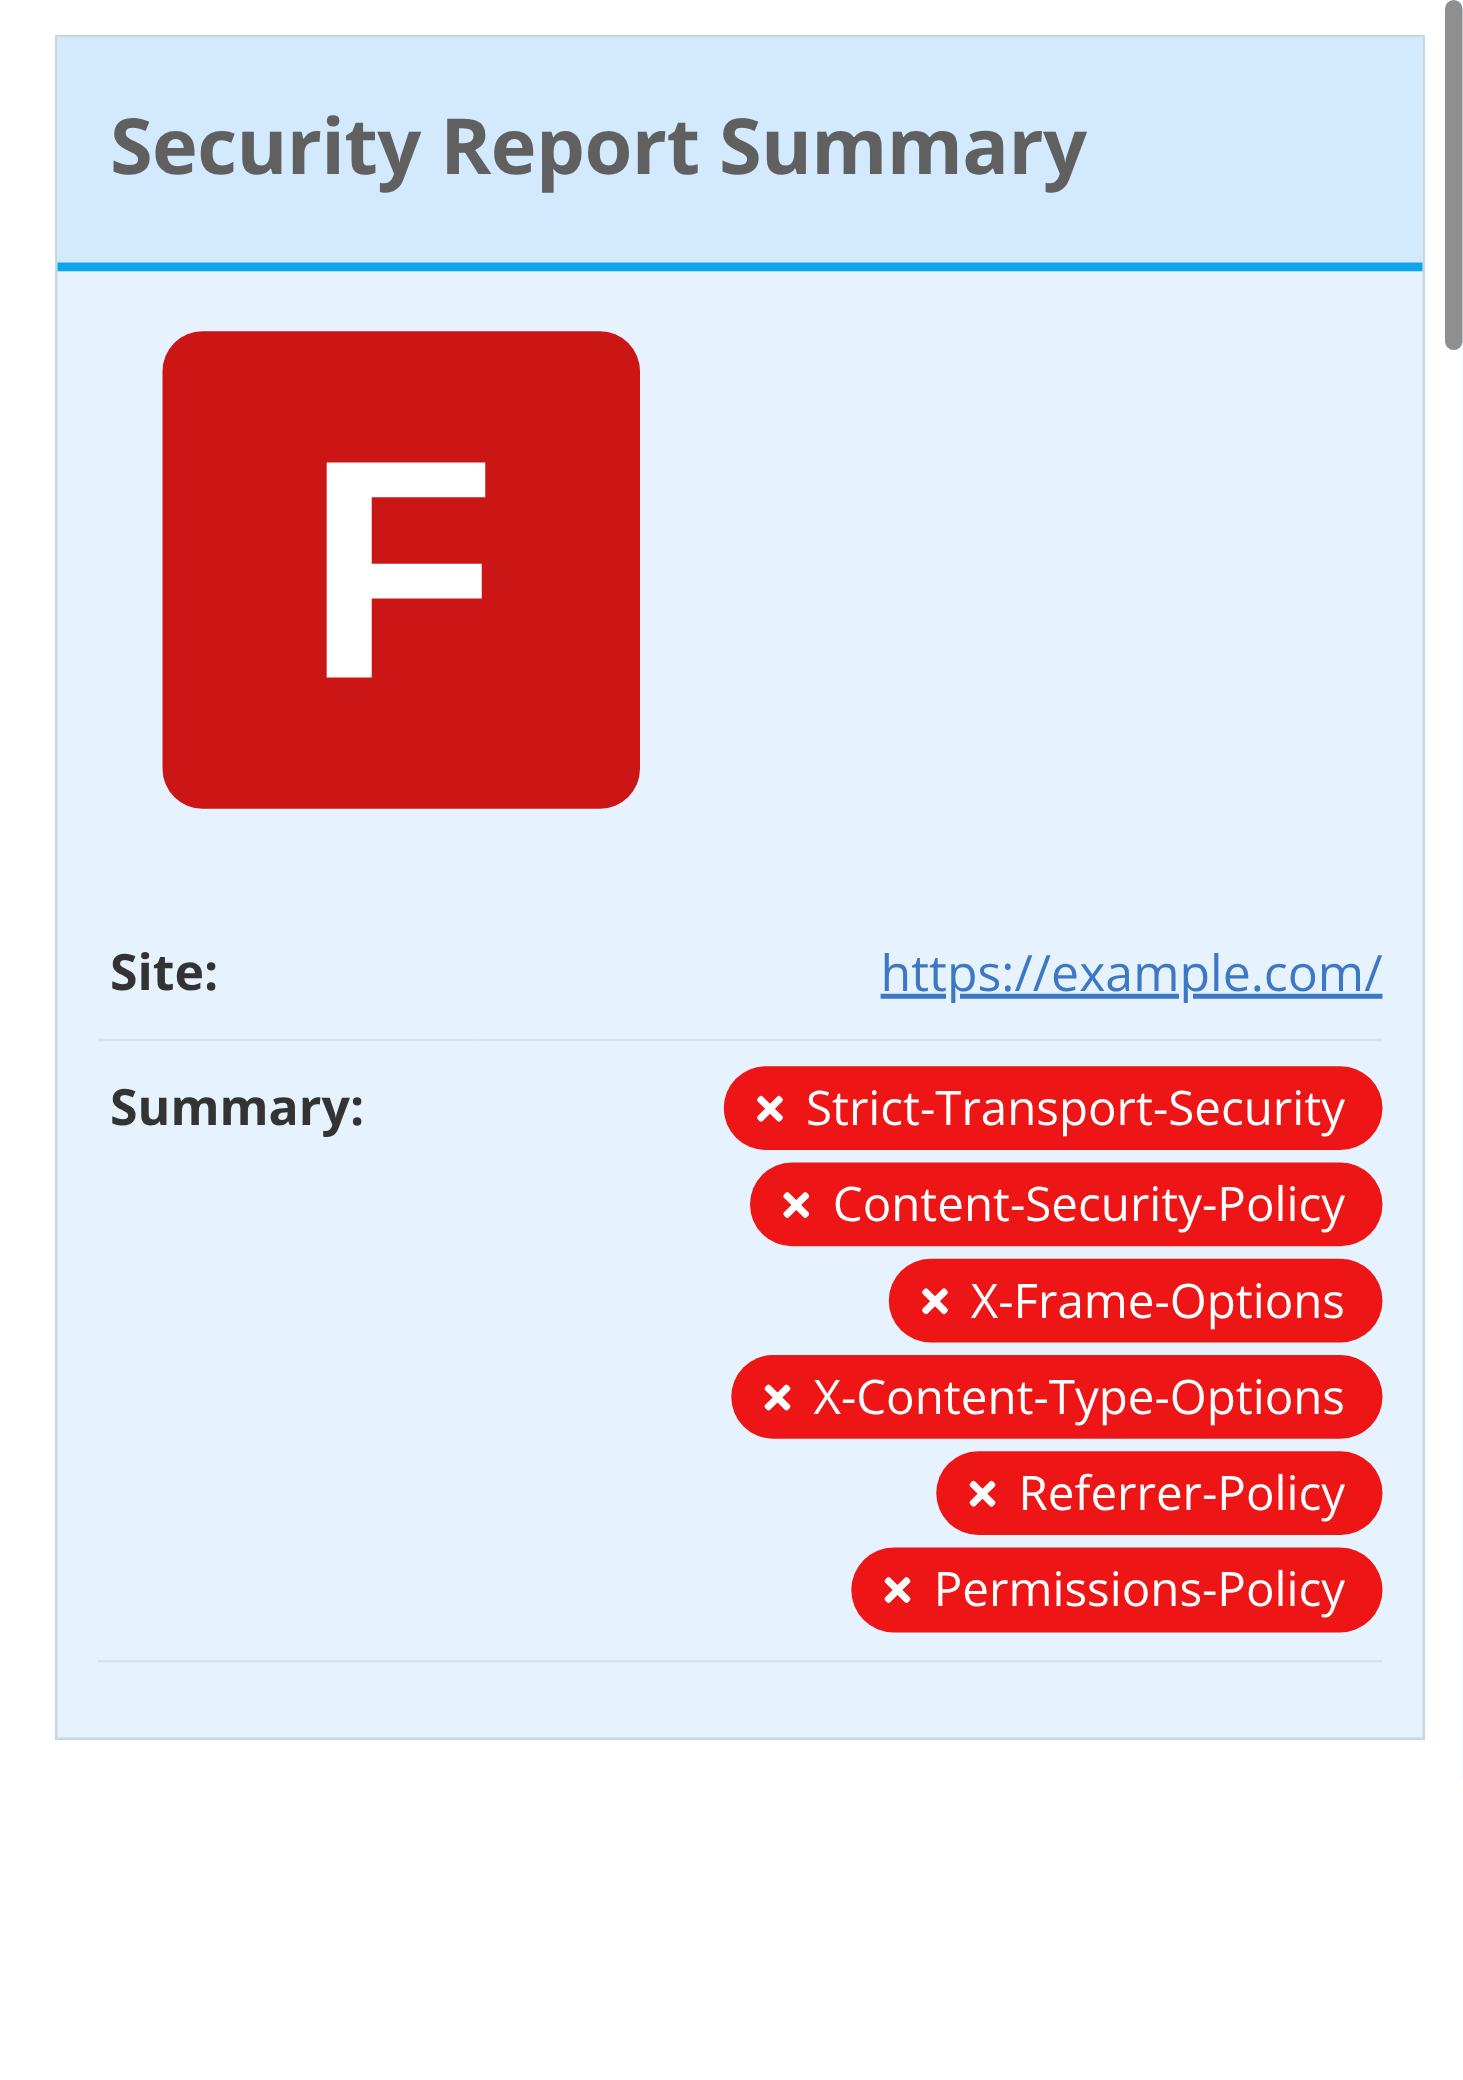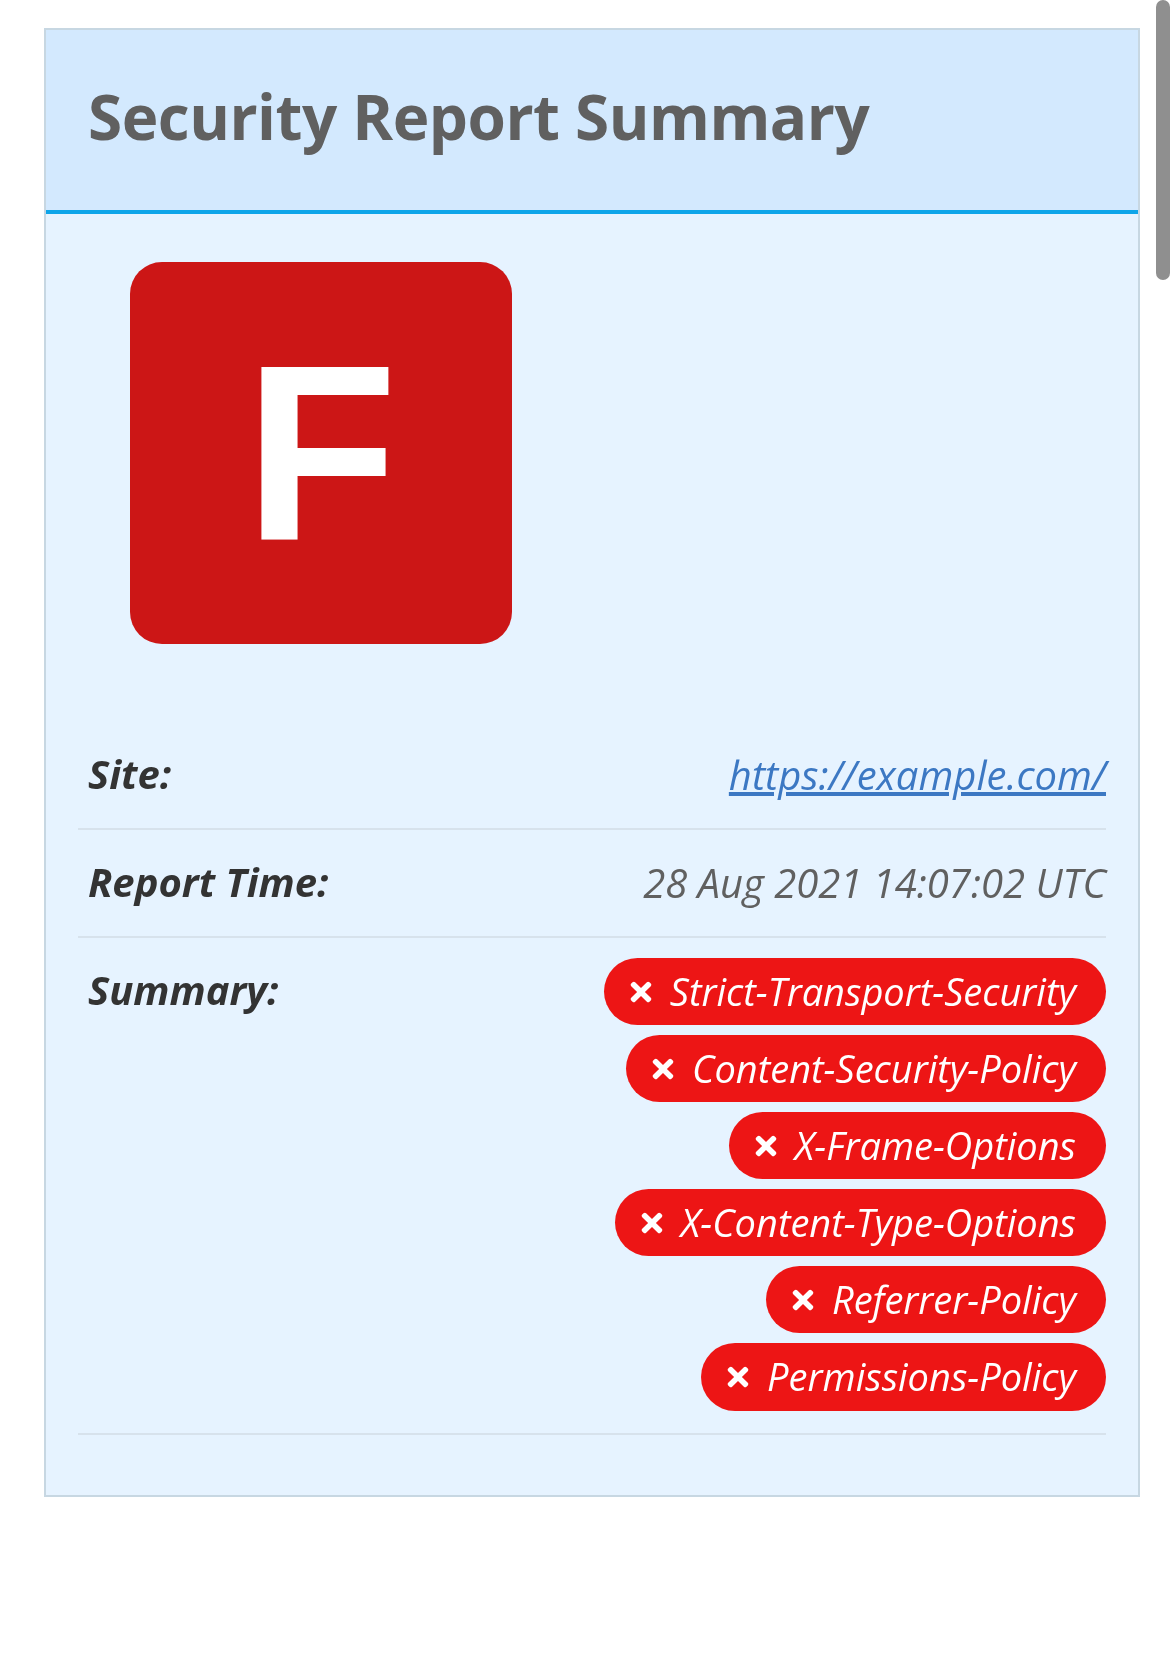--- a/index.html
+++ b/index.html
@@ -23,21 +23,21 @@
     .panel {
       position: absolute;
       left: 44px;
       top: 28px;
       width: 1096px;
       background: #e6f3ff;
       border: 2px solid #c7d7e2;
     }
     .panel-header {
       background: #d3e9fe;
-      border-bottom: 4px solid #0ea5e9;
+      border-bottom: 7px solid #0ea5e9;
       padding: 44px 42px 52px 42px;
     }
     .panel-title {
       font-size: 62px;
       font-weight: 700;
       color: #606060;
       letter-spacing: -0.5px;
     }
     .panel-body {
       padding: 48px 32px 60px 32px;
@@ -56,21 +56,20 @@
       color: #ffffff;
       font-size: 250px;
       font-weight: 700;
       font-family: "Arial", sans-serif;
       line-height: 1;
     }
     .info-table {
       width: 100%;
       margin-top: 78px;
       border-collapse: collapse;
-      font-style: italic;
     }
     .info-row {
       border-bottom: 2px solid #d7e2ec;
     }
     .info-row:first-child {
       border-top: none;
     }
     .info-label {
       width: 300px;
       padding: 24px 0 24px 10px;
@@ -139,24 +138,20 @@
 
     <table class="info-table">
       <tbody>
           <tr class="info-row">
         <td class="info-label">Site:</td>
         <td class="info-value">
           <a href="#" class="site-link">https://example.com/</a>
         </td>
       </tr>
       <tr class="info-row">
-        <td class="info-label">Report Time:</td>
-        <td class="info-value">28 Aug 2021 14:07:02 UTC</td>
-      </tr>
-      <tr class="info-row">
         <td class="info-label">Summary:</td>
         <td class="info-value headers-cell" id="headers-container"><span class="header-pill">
                 <span class="x-icon">
                   <svg viewBox="0 0 352 512">
                     <path d="M242.7 256l100.1-100.1c12.3-12.3 12.3-32.2 0-44.5l-22.2-22.2c-12.3-12.3-32.2-12.3-44.5 0L176 189.3 75.9 89.2c-12.3-12.3-32.2-12.3-44.5 0L9.2 111.4c-12.3 12.3-12.3 32.2 0 44.5L109.3 256 9.2 356.1c-12.3 12.3-12.3 32.2 0 44.5l22.2 22.2c12.3 12.3 32.2 12.3 44.5 0L176 322.7l100.1 100.1c12.3 12.3 32.2 12.3 44.5 0l22.2-22.2c12.3-12.3 12.3-32.2 0-44.5L242.7 256z"></path>
                   </svg>
                 </span>
                 <span>Strict-Transport-Security</span>
               </span><br><span class="header-pill">
                 <span class="x-icon">

